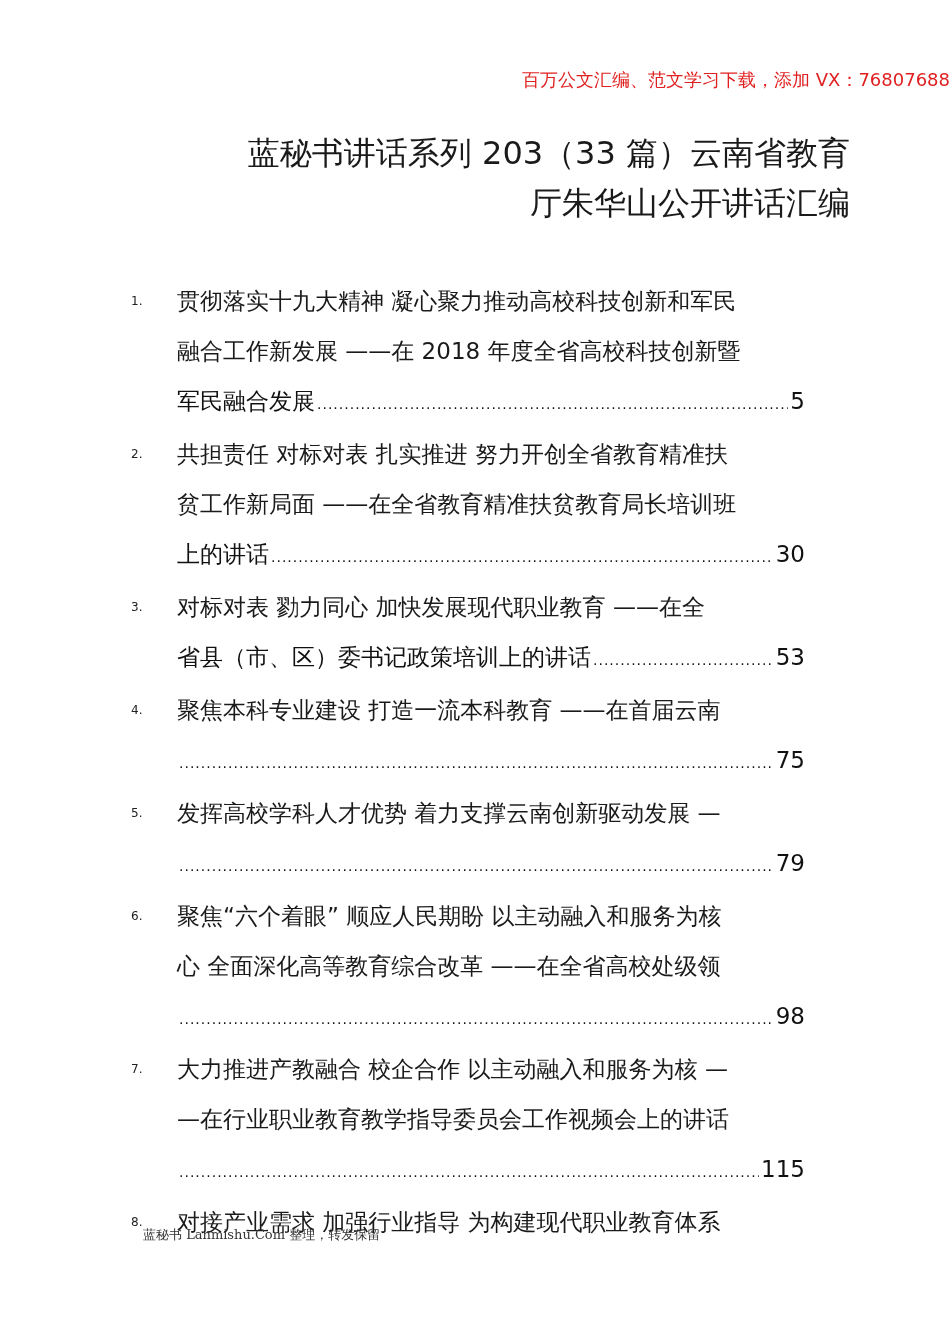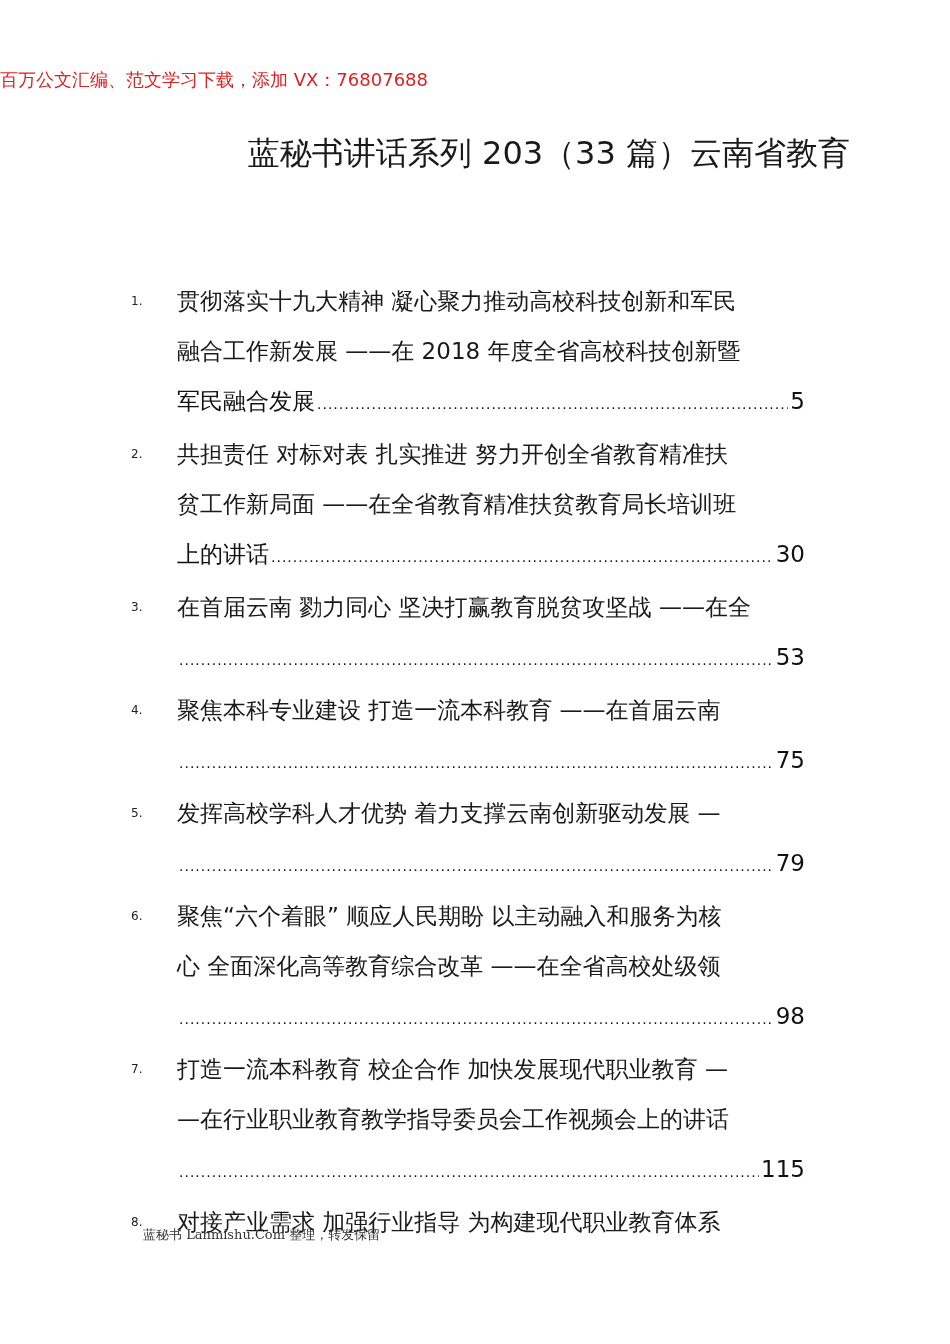--- a/index.html
+++ b/index.html
@@ -3,21 +3,21 @@
 <meta charset="utf-8">
 <style>
   html, body { margin: 0; padding: 0; background: #ffffff; }
   body {
     width: 950px; height: 1344px; position: relative; overflow: hidden;
     font-family: "DejaVu Sans", "Liberation Sans", sans-serif;
     color: #111111;
   }
   .header-note {
     position: absolute; top: 68px; left: 0; width: 950px;
-    text-align: left; font-size: 18px; color: #e02020;
+    text-align: right; font-size: 18px; color: #e02020;
   }
   .doc-title {
     position: absolute; top: 128px; left: 100px; width: 750px;
     text-align: right; font-size: 32px; line-height: 50px; color: #1a1a1a;
   }
   .toc {
     position: absolute; top: 276px; left: 0; width: 950px;
   }
   .toc-item { position: relative; }
   .toc-num {
@@ -45,20 +45,21 @@
     font-size: 13px; color: #333333;
   }
 </style>
 </head>
 <body>
 
 <div class="header-note">百万公文汇编、范文学习下载，添加 VX：76807688</div>
 
 <div class="doc-title">
   <div>蓝秘书讲话系列 203（33 篇）云南省教育</div>
+  <div>厅朱华山公开讲话汇编</div>
 </div>
 
 <div class="toc">
 
   <div class="toc-item">
     <span class="toc-num">1.</span>
     <div class="toc-text">贯彻落实十九大精神 凝心聚力推动高校科技创新和军民</div>
     <div class="toc-text">融合工作新发展 ——在 2018 年度全省高校科技创新暨</div>
     <div class="toc-last-line">
       <span class="txt">军民融合发展</span>
@@ -73,22 +74,23 @@
     <div class="toc-text">贫工作新局面 ——在全省教育精准扶贫教育局长培训班</div>
     <div class="toc-last-line">
       <span class="txt">上的讲话</span>
       <span class="dots">..........................................................................................................................................................................................</span>
       <span class="page">30</span>
     </div>
   </div>
 
   <div class="toc-item">
     <span class="toc-num">3.</span>
-    <div class="toc-text">在首届云南  勠力同心 坚决打赢教育脱贫攻坚战 ——在全</div>
+    <div class="toc-text">对标对表  勠力同心 加快发展现代职业教育 ——在全</div>
     <div class="toc-last-line">
+      <span class="txt">省县（市、区）委书记政策培训上的讲话</span>
       <span class="dots">..........................................................................................................................................................................................</span>
       <span class="page">53</span>
     </div>
   </div>
 
   <div class="toc-item">
     <span class="toc-num">4.</span>
     <div class="toc-text">聚焦本科专业建设 打造一流本科教育 ——在首届云南</div>
     <div class="toc-last-line">
       <span class="dots">..........................................................................................................................................................................................</span>
@@ -110,21 +112,21 @@
     <div class="toc-text">聚焦“六个着眼”  顺应人民期盼 以主动融入和服务为核</div>
     <div class="toc-text">心 全面深化高等教育综合改革 ——在全省高校处级领</div>
     <div class="toc-last-line">
       <span class="dots">..........................................................................................................................................................................................</span>
       <span class="page">98</span>
     </div>
   </div>
 
   <div class="toc-item">
     <span class="toc-num">7.</span>
-    <div class="toc-text">打造一流本科教育 校企合作 加快发展现代职业教育 —</div>
+    <div class="toc-text">大力推进产教融合 校企合作 以主动融入和服务为核 —</div>
     <div class="toc-text">—在行业职业教育教学指导委员会工作视频会上的讲话</div>
     <div class="toc-last-line">
       <span class="txt"></span>
       <span class="dots">..........................................................................................................................................................................................</span>
       <span class="page">115</span>
     </div>
   </div>
 
   <div class="toc-item">
     <span class="toc-num">8.</span>

